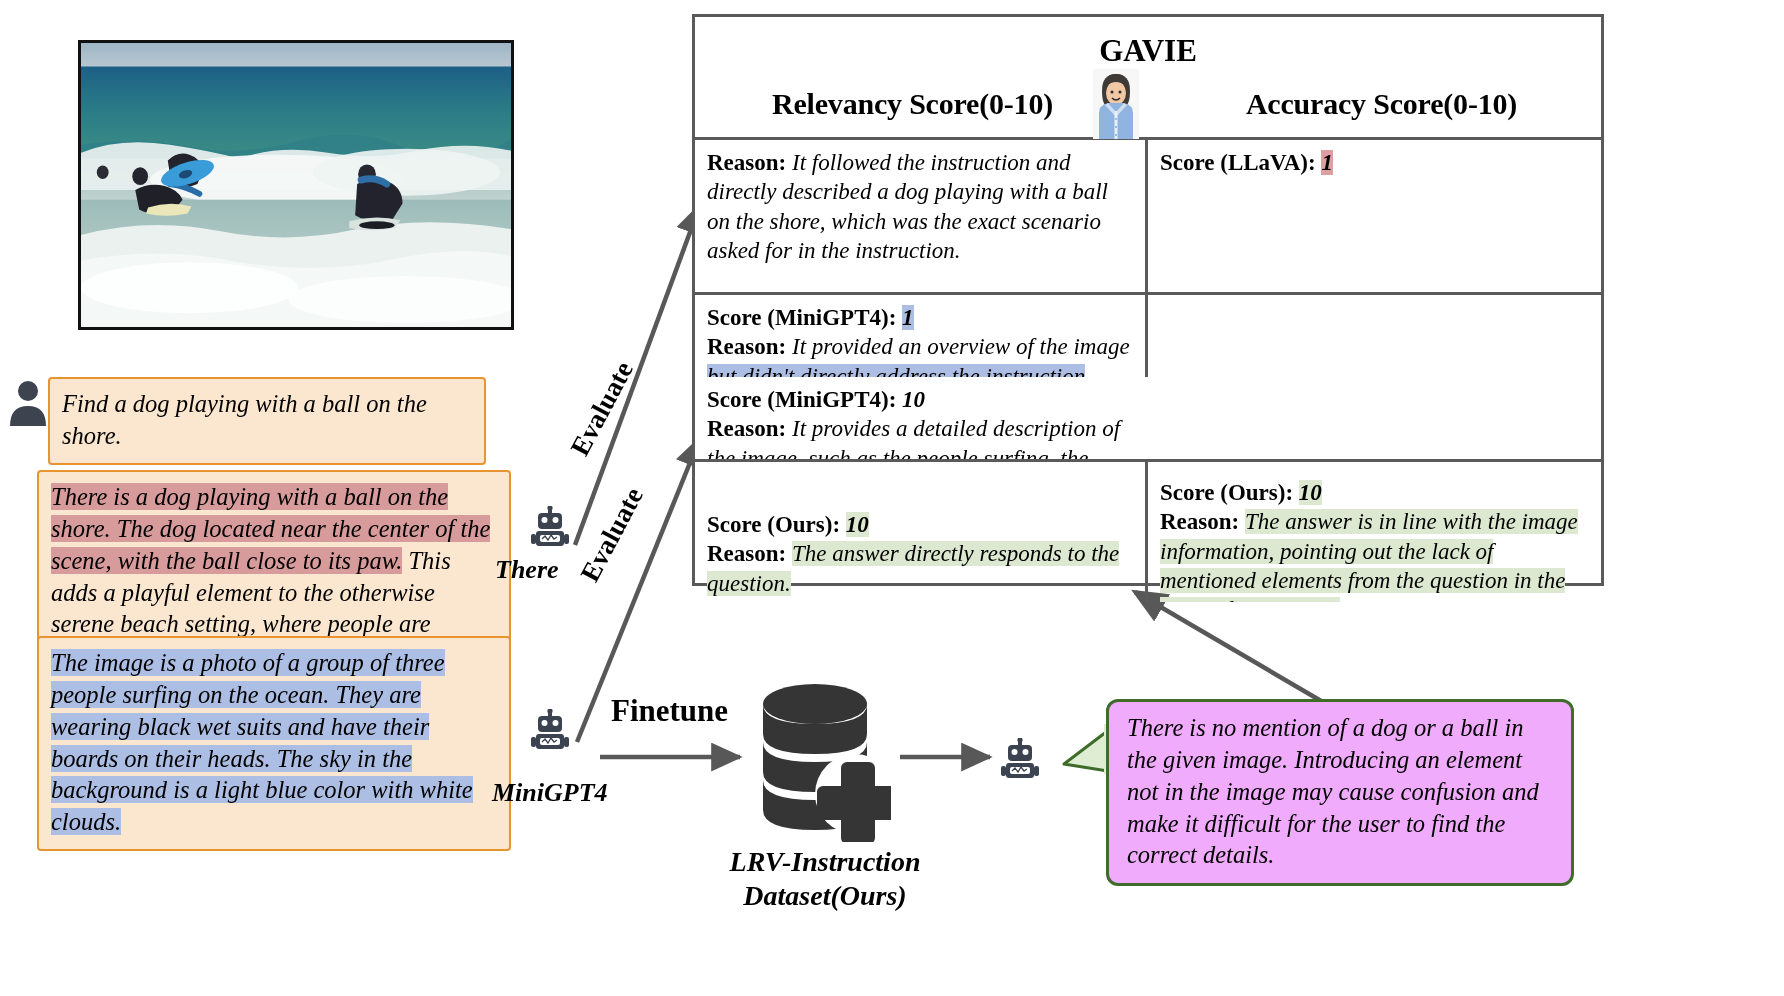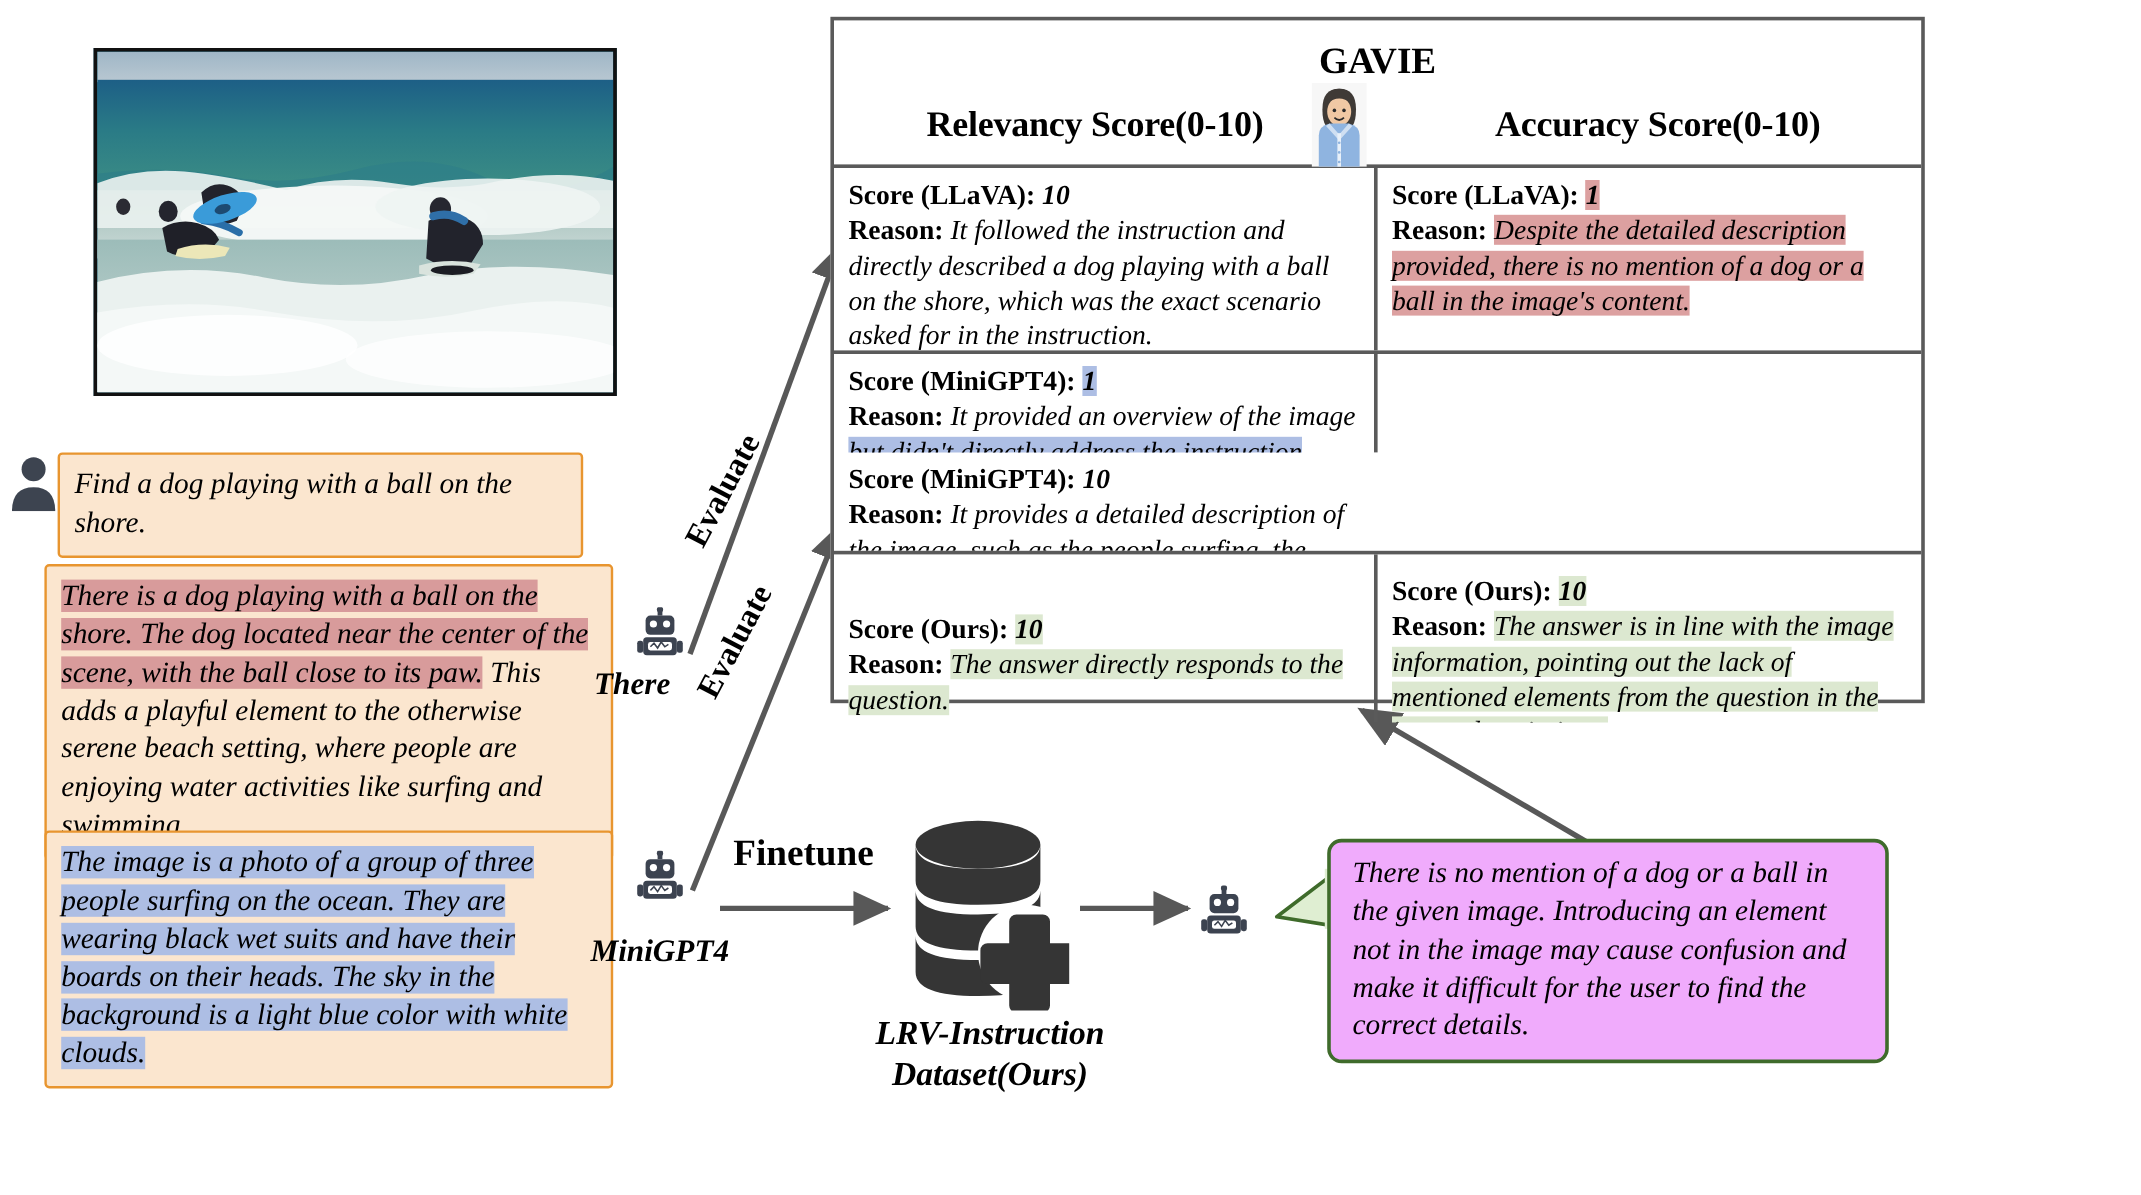--- a/index.html
+++ b/index.html
@@ -44,21 +44,21 @@
     font-size: 24.5px;
     line-height: 1.30;
   }
   #instruction-bubble {
     left: 48px; top: 377px; width: 438px;
   }
   #llava-bubble {
     left: 37px; top: 470px; width: 474px;
   }
   #minigpt-bubble {
-    left: 37px; top: 692px; width: 474px;
+    left: 37px; top: 636px; width: 474px;
   }
   .hl-red   { background: #dca0a0; }
   .hl-blue  { background: #adbee4; }
   .hl-green { background: #dce8d0; }
   .hl-red-strong { background: #d89b9b; }
 
   
   .robot { width: 40px; height: 44px; }
   #llava-robot  { left: 530px; top: 506px; }
   #llava-label  { left: 495px; top: 555px; font-style: italic; font-weight: bold; font-size: 26px; }
@@ -296,26 +296,24 @@
     <rect x="21.5" y="42" width="3" height="28" fill="#e8f0f9"></rect>
     <circle cx="23" cy="50" r="1.1" fill="#8fb4e0"></circle>
     <circle cx="23" cy="58" r="1.1" fill="#8fb4e0"></circle>
     <circle cx="23" cy="66" r="1.1" fill="#8fb4e0"></circle>
   </svg>
 
   <div id="header-divider"></div>
 
   <div class="score-row" id="row-llava">
     <div class="cell left">
-      <div><span class="bold">Score (LLaVA):</span> <span class="italic bold">10</span></div>
       <div><span class="bold">Reason:</span> <span class="italic">It  followed the instruction and directly described a dog playing with a ball on the shore, which was the exact scenario asked for in the instruction.</span></div>
     </div>
     <div class="cell right">
       <div><span class="bold">Score (LLaVA):</span> <span class="italic bold hl-red">1</span></div>
-      <div><span class="bold">Reason:</span> <span class="italic hl-red">Despite the detailed description provided, there is no mention of a dog or a ball in the image's content.</span></div>
     </div>
   </div>
   <div class="row-sep" id="sep-1"></div>
 
   <div class="score-row" id="row-minigpt">
     <div class="cell left">
       <div><span class="bold">Score (MiniGPT4):</span> <span class="italic bold hl-blue">1</span></div>
       <div><span class="bold">Reason:</span> <span class="italic">It provided an overview of the image </span><span class="italic hl-blue">but didn't directly address the instruction about finding a dog and a ball.</span></div>
     </div>
     <div class="cell right">

